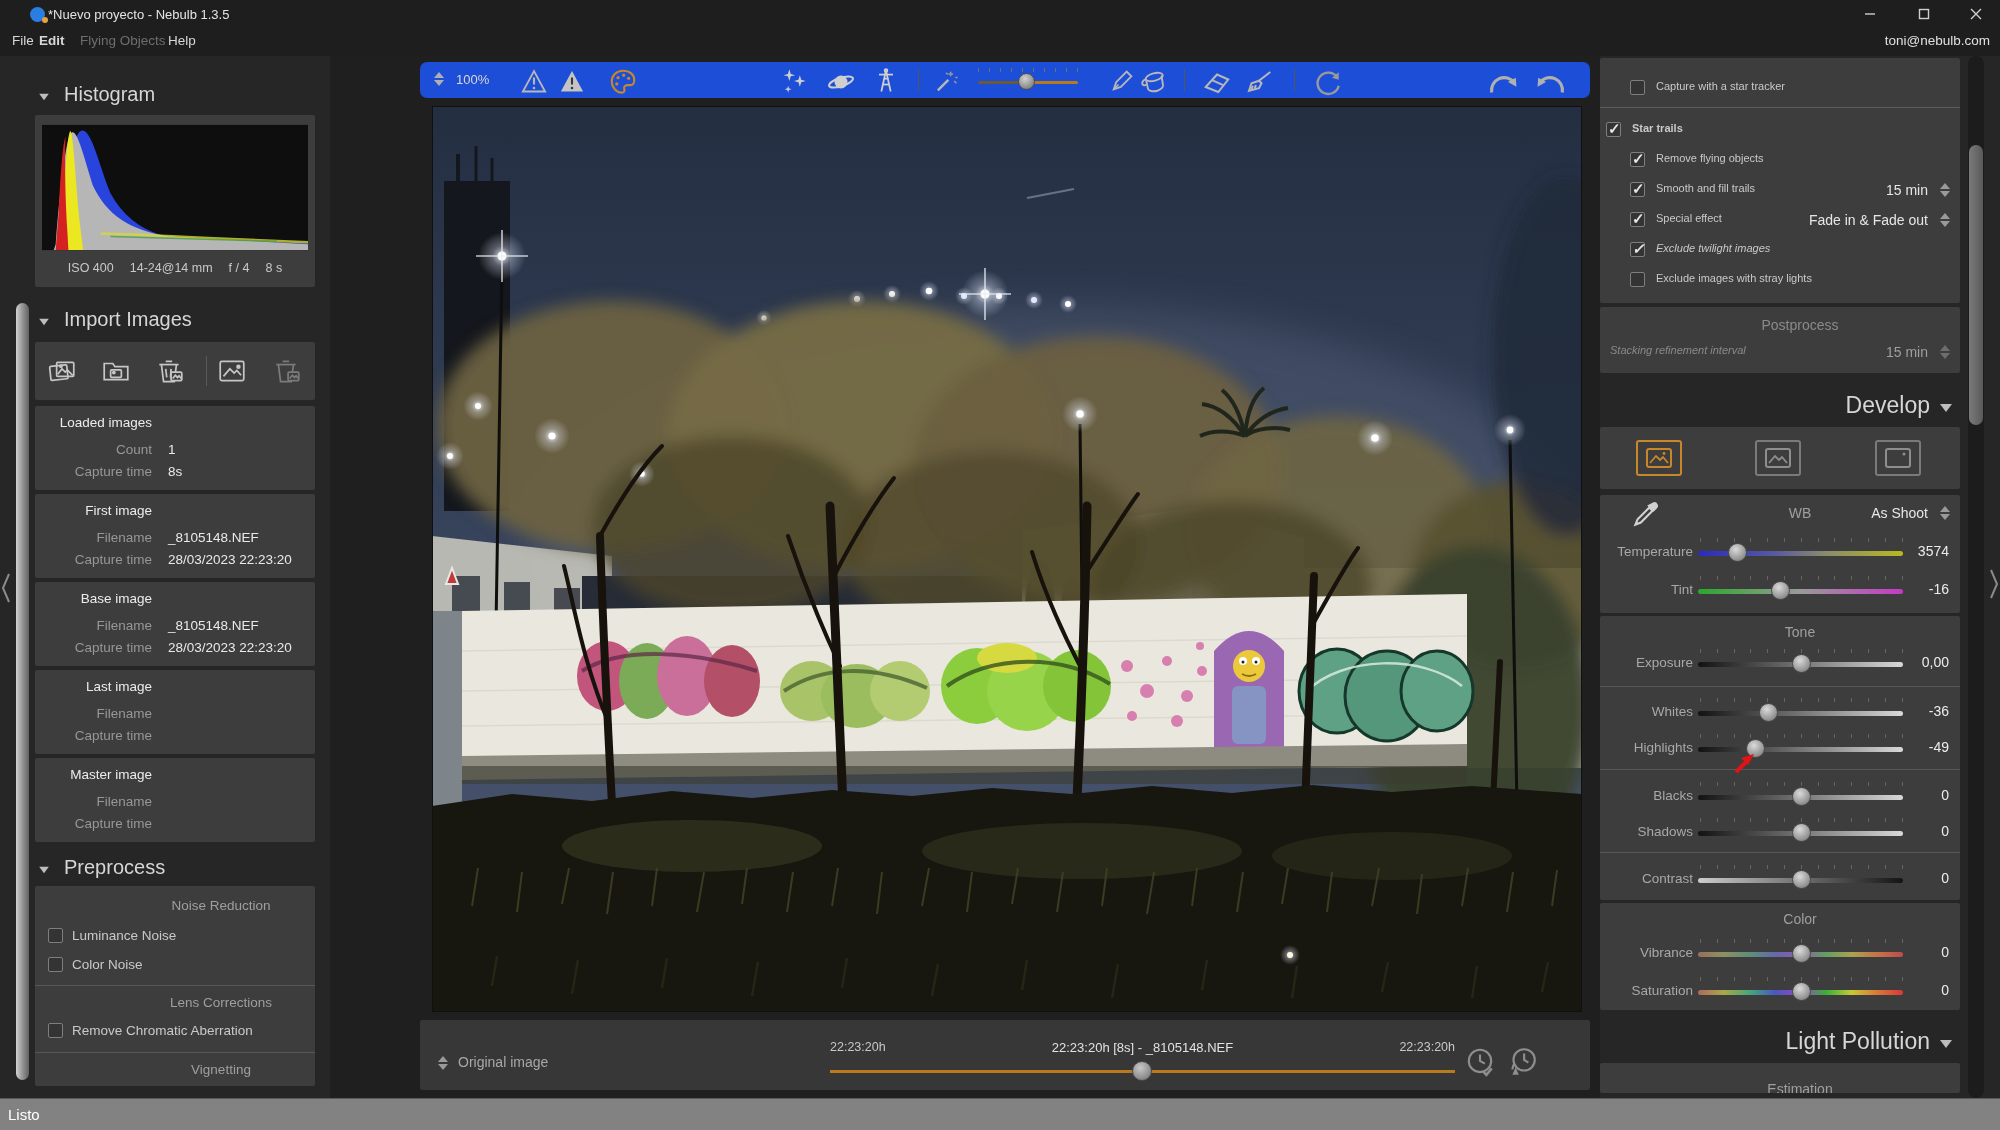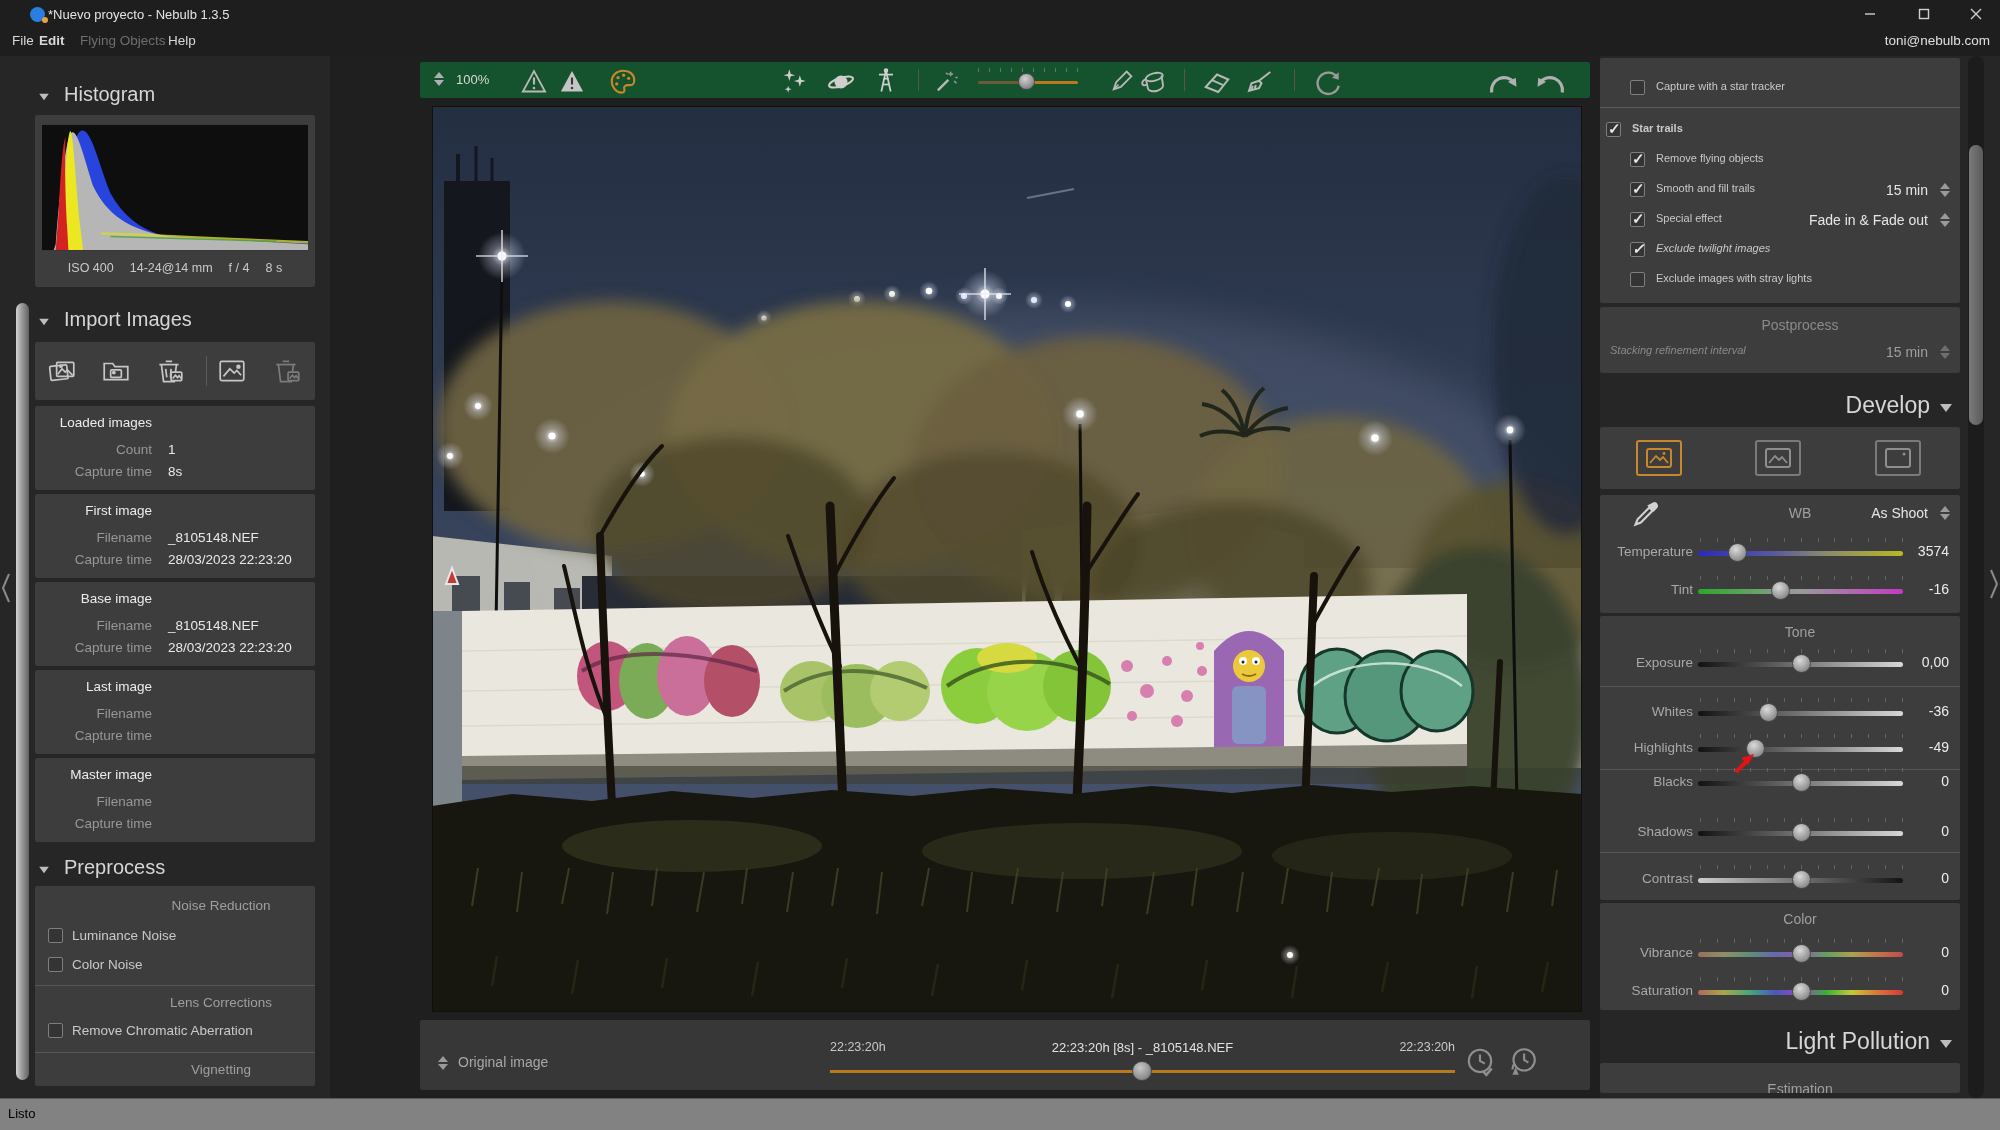--- a/index.html
+++ b/index.html
@@ -52,27 +52,27 @@
              background:repeating-linear-gradient(90deg,#646464 0 1px,transparent 1px 16.8px); }
   .s-track { position:absolute; left:98px; top:17px; width:205px; height:5px; border-radius:3px; }
   .s-thumb { position:absolute; top:9px; width:19px; height:19px; border-radius:50%;
              background:radial-gradient(circle at 40% 32%,#dadada,#989898 62%,#6e6e6e);
              border:1px solid #4c4c4c; }
   .s-value { position:absolute; right:11px; top:9px; font-size:14px; color:#ececec; }
 
   .hairline { position:absolute; left:0; width:100%; height:1px; background:#575757; }
 
   
-  #toolbar  { position:absolute; left:420px; top:62px; width:1170px; height:36px; background:#14532d; border-radius:2px; }
+  #toolbar  { position:absolute; left:420px; top:62px; width:1170px; height:36px; background:#1d4ed8; border-radius:7px; }
   #filmbar  { position:absolute; left:420px; top:1020px; width:1170px; height:70px; background:#373737; border-radius:2px; }
   .tico { position:absolute; top:5px; width:28px; height:28px; }
   .tsep { position:absolute; top:7px; width:1px; height:22px; background:#565656; }
 
   #statusbar { position:absolute; left:0; top:1098px; width:2000px; height:32px; background:#828282; border-top:1px solid #5a5a5a; }
-  #status-text { position:absolute; left:8px; top:7px; font-size:13px; color:#000000; }
+  #status-text { position:absolute; left:8px; top:7px; font-size:15px; color:#ffffff; }
 
   .scrollthumb { position:absolute; border-radius:7px; background:linear-gradient(90deg,#d2d2d2,#9a9a9a 45%,#616161); }
 
   .tab { position:absolute; top:13px; width:46px; height:36px; border:2px solid #7a7a7a; border-radius:3px;
          display:flex; align-items:center; justify-content:center; background:#3d3d3d; }
   .tab.active { border-color:#c8872a; }
 </style>
 </head>
 <body>
 
@@ -755,21 +755,21 @@
         <span class="s-value">-36</span>
       </div>
       <div class="srow" style="top:114px;">
         <span class="s-label">Highlights</span>
         <span class="s-ticks"></span>
         <span class="s-track" style="background:linear-gradient(90deg,#121212,#d8d8d8);"></span>
         <span class="s-thumb" style="left:146px;"></span>
         <span class="s-value">-49</span>
       </div>
       <div class="hairline" style="top:153px;"></div>
-      <div class="srow" style="top:148px;padding-left:20px;">
+      <div class="srow" style="top:162px;padding-left:20px;">
         <span class="s-label">Blacks</span>
         <span class="s-ticks"></span>
         <span class="s-track" style="background:linear-gradient(90deg,#121212,#d8d8d8);"></span>
         <span class="s-thumb" style="left:192px;"></span>
         <span class="s-value">0</span>
       </div>
       <div class="srow" style="top:198px;">
         <span class="s-label">Shadows</span>
         <span class="s-ticks"></span>
         <span class="s-track" style="background:linear-gradient(90deg,#121212,#d8d8d8);"></span>

